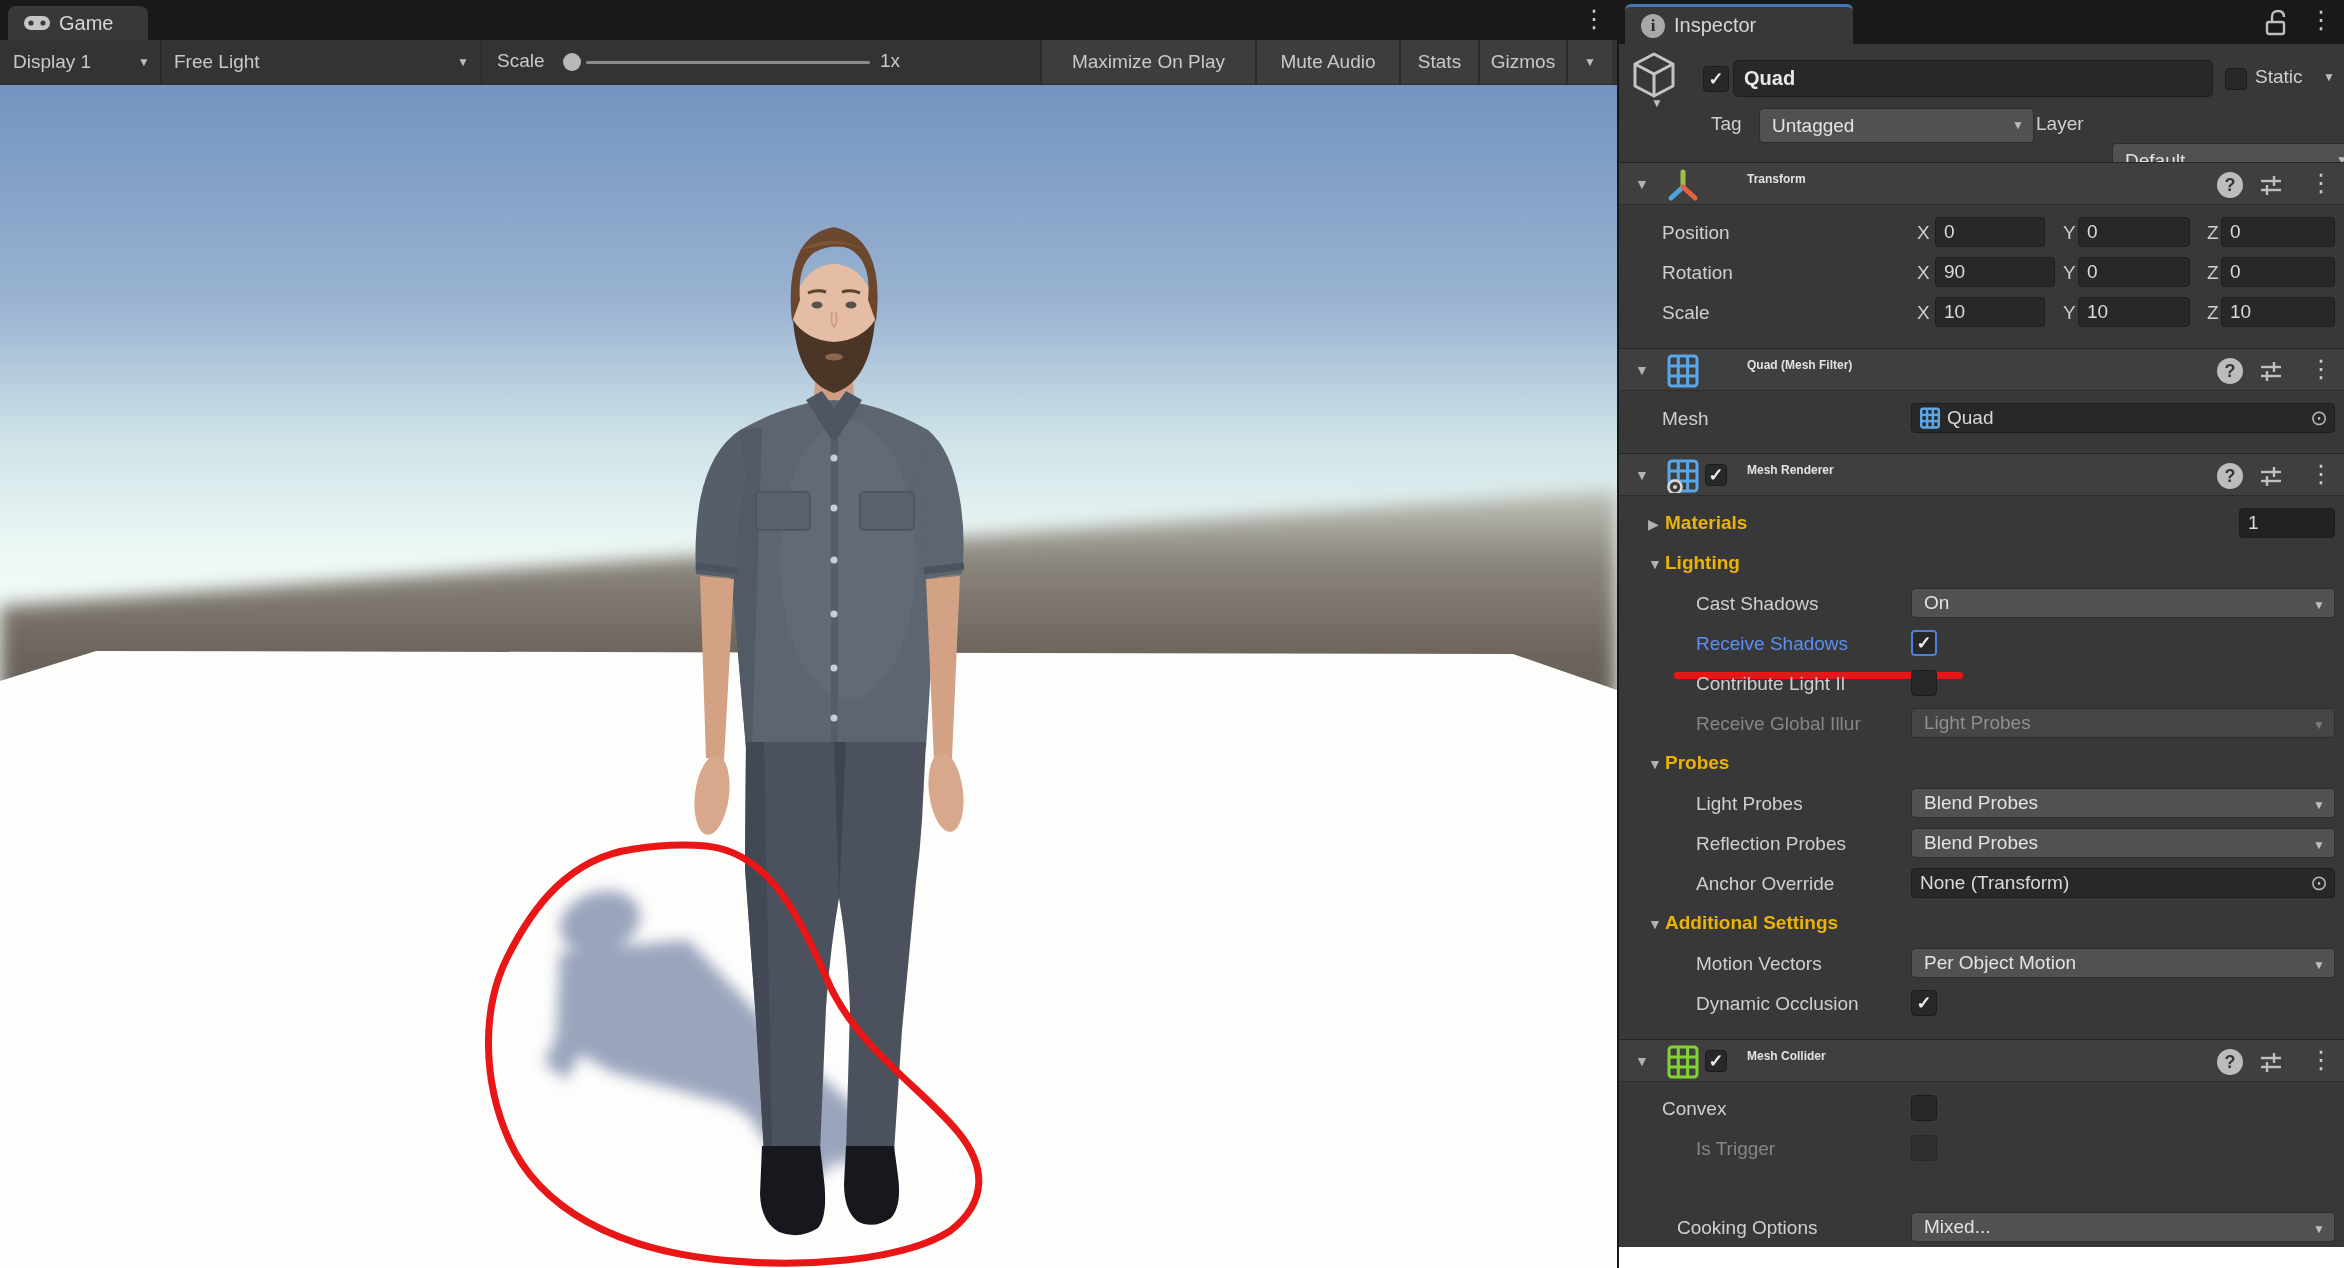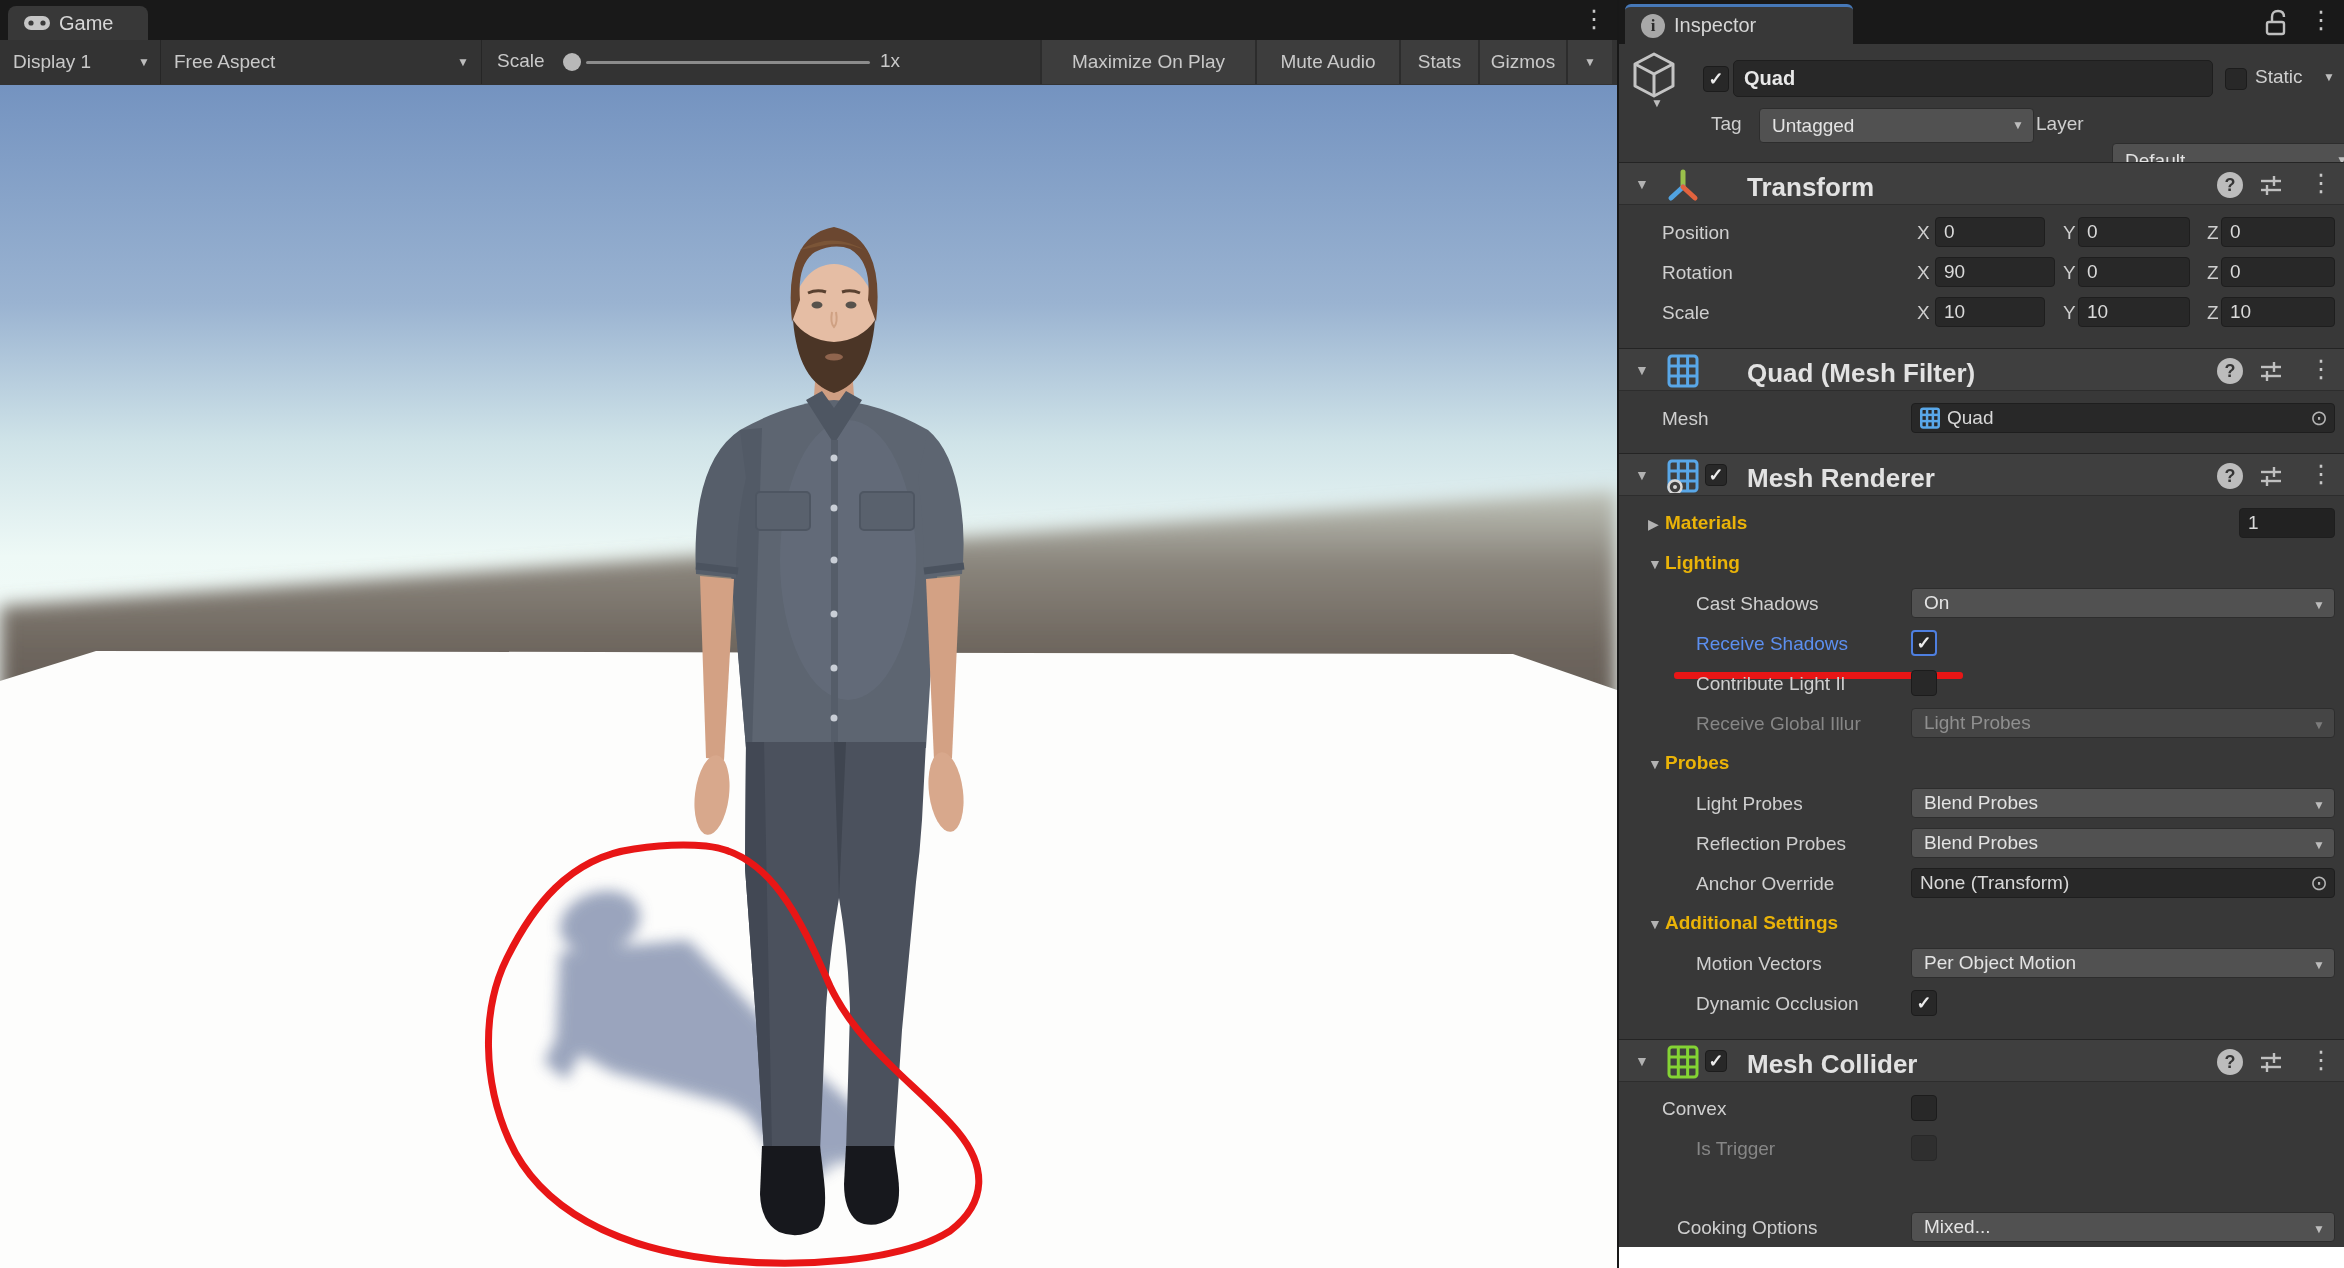--- a/index.html
+++ b/index.html
@@ -26,21 +26,21 @@
   #insp-tab{left:6px;width:196px;border-top:3px solid #4678b8;border-radius:6px 6px 0 0;height:37px;top:4px;}
   .info-icon{width:24px;height:24px;border-radius:50%;background:#a8a8a8;color:#2c2c2c;
              display:flex;align-items:center;justify-content:center;font-weight:bold;font-size:17px;font-family:"Liberation Serif",serif;}
   .lbl{position:absolute;color:#cfcfcf;font-size:19px;white-space:nowrap;}
   .lbl.bold{font-weight:bold;color:#eab308;}
   .lbl.dis{color:#868686;}
   .lbl.hl{color:#5c8ff0;}
   .irow{position:absolute;left:0;width:727px;height:40px;}
   .sec{position:absolute;left:0;width:727px;height:43px;background:#3f3f3f;
        border-top:1px solid #242424;border-bottom:1px solid #2d2d2d;box-sizing:border-box;}
-  .sec .title{position:absolute;left:128px;top:9px;font-weight:bold;font-size:26px;color:#e2e2e2;white-space:nowrap;}
+  .sec .title{position:absolute;left:128px;top:9px;font-weight:bold;font-size:12px;color:#e2e2e2;white-space:nowrap;}
   .fold{position:absolute;color:#b2b2b2;font-size:14px;}
   .widget{position:absolute;left:292px;top:5px;width:424px;height:30px;box-sizing:border-box;}
   .dropdown{background:#515151;border:1px solid #2d2d2d;border-radius:4px;display:flex;align-items:center;
             padding:0 12px;color:#e3e3e3;font-size:19px;position:relative;white-space:nowrap;overflow:hidden;}
   .dropdown .dd-caret{position:absolute;right:9px;top:9px;}
   .dropdown.dis{background:#454545;color:#8f8f8f;}
   .objfield{background:#282828;border:1px solid #1e1e1e;border-radius:4px;display:flex;align-items:center;
             padding:0 4px 0 8px;color:#d8d8d8;font-size:19px;position:relative;}
   .picker{position:absolute;right:3px;top:2px;width:24px;height:24px;color:#b5b5b5;font-size:21px;
           display:flex;align-items:center;justify-content:center;}
@@ -80,21 +80,21 @@
     <span class="abs kebab" style="left:1582px;top:7px;">⋮</span>
   </div>
 
   <div id="game-toolbar" class="abs">
     <div class="tb-item" style="left:0;width:160px;padding-left:13px;box-sizing:border-box;">
       <span>Display 1</span>
       <span class="caret" style="position:absolute;right:10px;">▼</span>
     </div>
     <div class="tb-divider" style="left:160px;"></div>
     <div class="tb-item" style="left:161px;width:320px;padding-left:13px;box-sizing:border-box;">
-      <span>Free Aspect</span>
+      <span>Free Light</span>
       <span class="caret" style="position:absolute;right:12px;">▼</span>
     </div>
     <div class="tb-divider" style="left:481px;"></div>
     <span class="abs" style="left:497px;top:10px;color:#c9c9c9;">Scale</span>
     <div class="abs" style="left:563px;top:13px;width:18px;height:18px;border-radius:50%;background:#b8b8b8;"></div>
     <div class="abs" style="left:586px;top:21px;width:284px;height:3px;background:#8c8c8c;border-radius:2px;"></div>
     <span class="abs" style="left:880px;top:10px;color:#c9c9c9;">1x</span>
     <div class="tb-btn" style="left:1040px;width:213px;">
       <span>Maximize On Play</span>
     </div>

